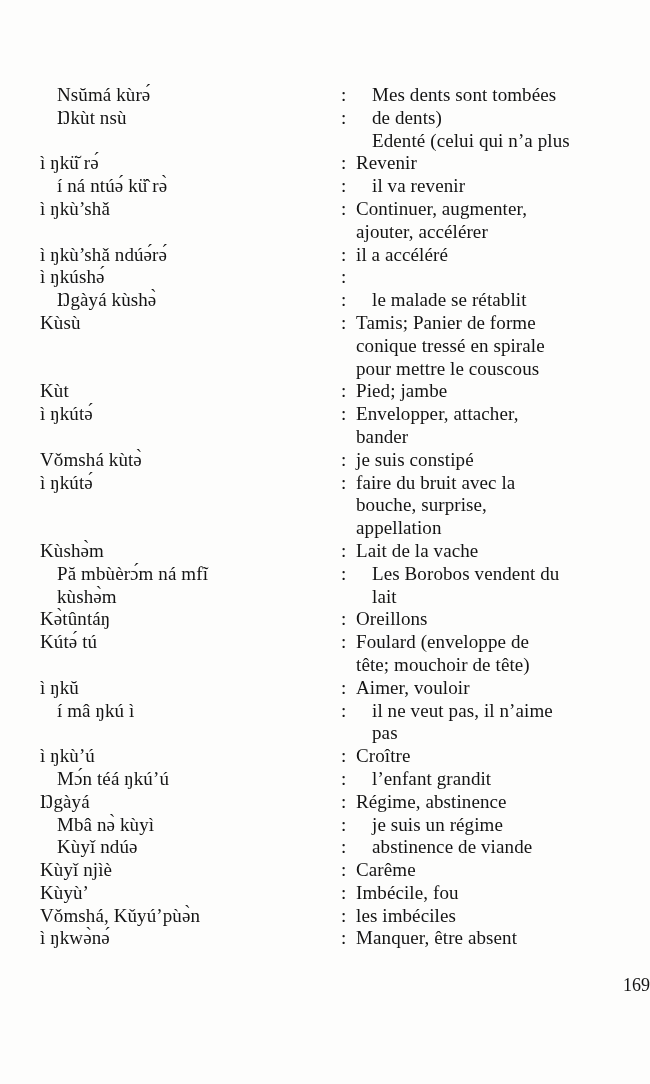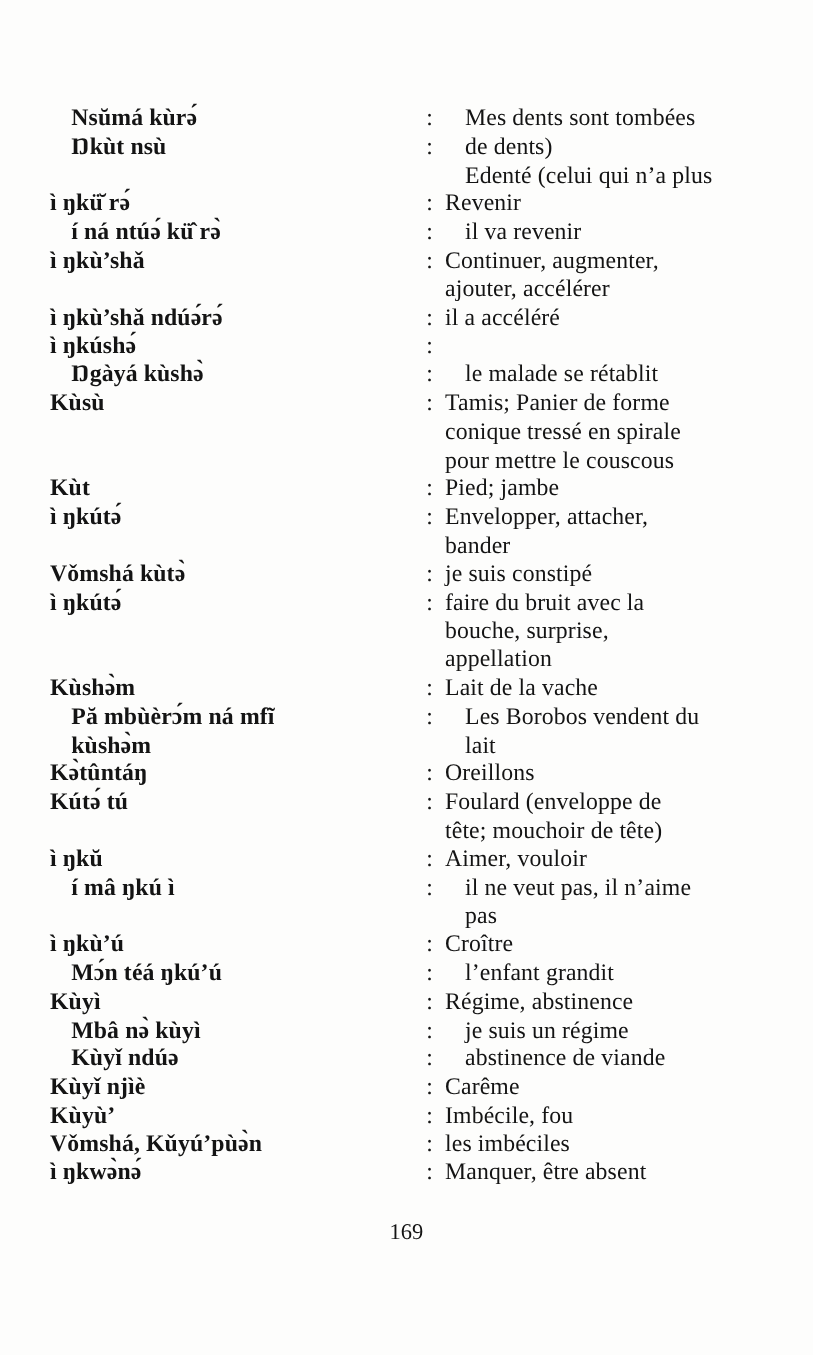--- a/index.html
+++ b/index.html
@@ -15,21 +15,21 @@
   .page { position: absolute; inset: 0; }
   .entries {
     position: absolute;
     top: 84px;
     left: 40px;
     width: 582px;
   }
   .row { display: flex; align-items: flex-start; }
   .hw {
     width: 301px;
-    font-weight: bold;
+    font-weight: normal;
     flex-shrink: 0;
     box-sizing: border-box;
   }
   .hw.sub { padding-left: 17px; }
   .colon {
     width: 15px;
     flex-shrink: 0;
     text-align: left;
   }
   .tr { flex: 1; box-sizing: border-box; }
@@ -38,21 +38,21 @@
     font-size: 19px;
     line-height: 22.8px;
     white-space: nowrap;
     letter-spacing: 0.1px;
   }
   .page-number {
     position: absolute;
     top: 974px;
     left: 0;
     width: 650px;
-    text-align: center;
+    text-align: right;
     font-size: 18px;
     line-height: 22px;
   }
 </style>
 </head>
 <body>
 
 <div class="page">
   <main class="entries" id="entries">
   <div class="row">
@@ -268,21 +268,21 @@
           <div class="line">Mɔ́n téá ŋkú’ú</div>
         </div>
     <div class="colon line">:</div>
     <div class="tr sub">
           <div class="line">l’enfant grandit</div>
         </div>
   </div>
 
   <div class="row">
     <div class="hw">
-          <div class="line">Kùyì</div>
+          <div class="line">Ŋgàyá</div>
         </div>
     <div class="colon line">:</div>
     <div class="tr">
           <div class="line">Régime, abstinence</div>
         </div>
   </div>
 
   <div class="row">
     <div class="hw sub">
           <div class="line">Mbâ nə̀ kùyì</div>

